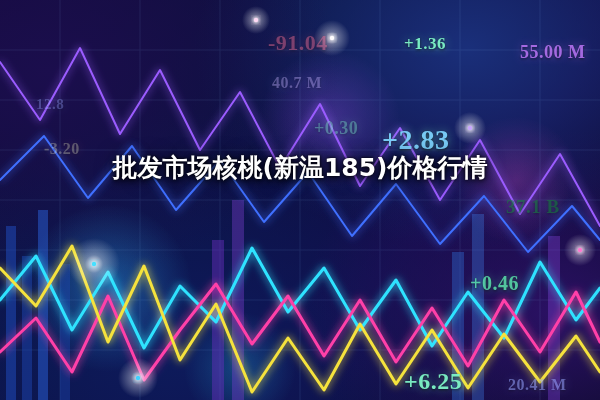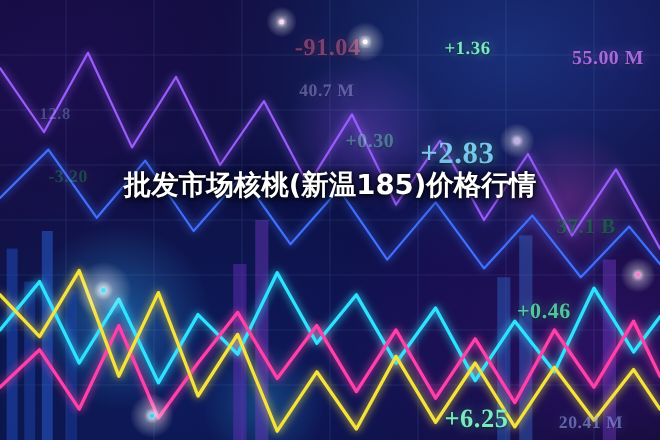--- a/index.html
+++ b/index.html
@@ -161,20 +161,20 @@
       <span class="tick" style="left: 382px; top: 124px; color: #7dd3fc; font-size: 28px; opacity: 0.95; text-shadow: rgba(126, 245, 200, 0.533) 0px 0px 10px, rgba(0, 0, 0, 0.8) 0px 1px 3px;">+2.83</span>
       <span class="tick" style="left: 520px; top: 42px; color: rgb(199, 123, 255); font-size: 18px; opacity: 0.8; text-shadow: rgba(199, 123, 255, 0.533) 0px 0px 10px, rgba(0, 0, 0, 0.8) 0px 1px 3px;">55.00 M</span>
       <span class="tick" style="left: 506px; top: 196px; color: #15803d; font-size: 19px; opacity: 0.6; text-shadow: rgba(143, 182, 255, 0.533) 0px 0px 10px, rgba(0, 0, 0, 0.8) 0px 1px 3px;">37.1 B</span>
       <span class="tick" style="left: 470px; top: 272px; color: rgb(94, 240, 176); font-size: 20px; opacity: 0.8; text-shadow: rgba(94, 240, 176, 0.533) 0px 0px 10px, rgba(0, 0, 0, 0.8) 0px 1px 3px; text-align: center;">+0.46</span>
       <span class="tick" style="left: 404px; top: 368px; color: rgb(126, 245, 200); font-size: 24px; opacity: 0.95; text-shadow: rgba(126, 245, 200, 0.533) 0px 0px 10px, rgba(0, 0, 0, 0.8) 0px 1px 3px; text-align: right;">+6.25</span>
       <span class="tick" style="left: 508px; top: 376px; color: rgb(154, 169, 255); font-size: 16px; opacity: 0.55; text-shadow: rgba(154, 169, 255, 0.533) 0px 0px 10px, rgba(0, 0, 0, 0.8) 0px 1px 3px;">20.41 M</span>
       <span class="tick" style="left: 268px; top: 30px; color: rgb(255, 111, 145); font-size: 22px; opacity: 0.45; text-shadow: rgba(255, 111, 145, 0.533) 0px 0px 10px, rgba(0, 0, 0, 0.8) 0px 1px 3px;">-91.04</span>
       <span class="tick" style="left: 272px; top: 74px; color: #c4b5fd; font-size: 16px; opacity: 0.4; text-shadow: rgba(143, 182, 255, 0.533) 0px 0px 10px, rgba(0, 0, 0, 0.8) 0px 1px 3px;">40.7 M</span>
       <span class="tick" style="left: 280px; top: 118px; color: rgb(121, 240, 192); font-size: 18px; opacity: 0.4; text-shadow: rgba(121, 240, 192, 0.533) 0px 0px 10px, rgba(0, 0, 0, 0.8) 0px 1px 3px; margin-left: 34px;">+0.30</span>
       <span class="tick" style="left: 36px; top: 96px; color: rgb(154, 169, 255); font-size: 15px; opacity: 0.35; text-shadow: rgba(154, 169, 255, 0.533) 0px 0px 10px, rgba(0, 0, 0, 0.8) 0px 1px 3px;">12.8</span>
-      <span class="tick" style="left: 44px; top: 140px; color: #22c55e; font-size: 16px; opacity: 0.3; text-shadow: rgba(255, 134, 165, 0.533) 0px 0px 10px, rgba(0, 0, 0, 0.8) 0px 1px 3px; margin-top: 12px;">-3.20</span>
+      <span class="tick" style="left: 44px; top: 140px; color: #fef9c3; font-size: 16px; opacity: 0.3; text-shadow: rgba(255, 134, 165, 0.533) 0px 0px 10px, rgba(0, 0, 0, 0.8) 0px 1px 3px;">-3.20</span>
     </div>
 
   <div id="headline">
     <span class="line">批发市场核桃(新温185)价格行情</span>
   </div>
 
 </div>
 
 </body></html>

